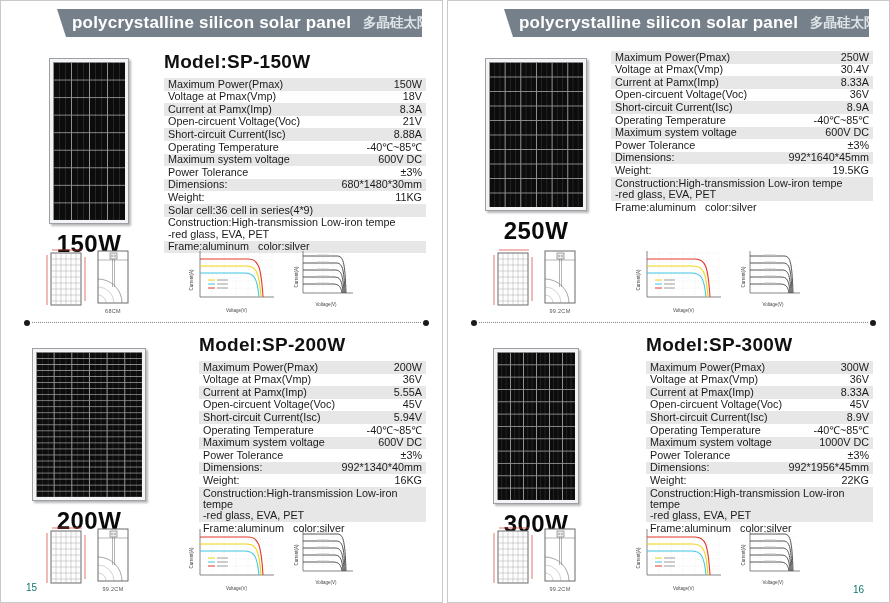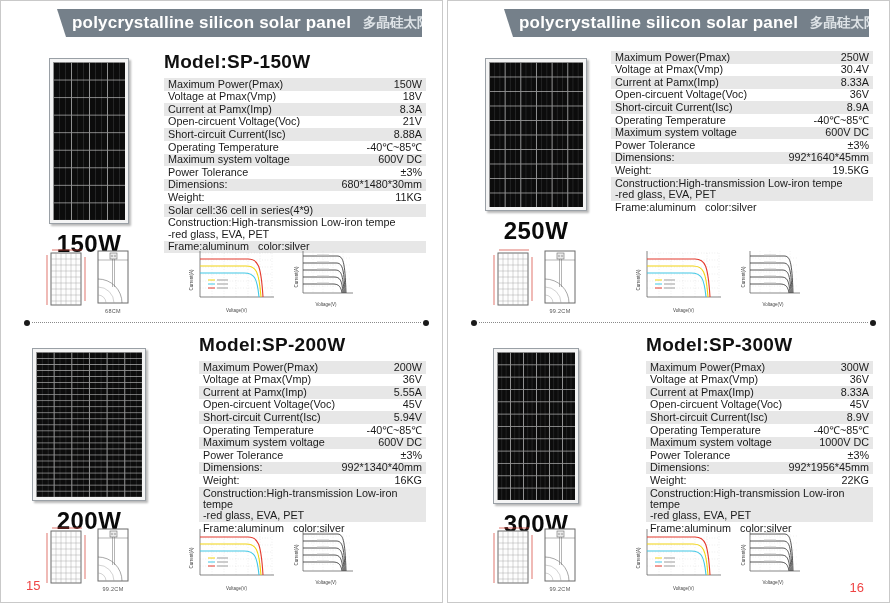--- a/index.html
+++ b/index.html
@@ -50,21 +50,21 @@
   .chart-color{margin-left:56px;width:97px;height:66px;}
   .chart-mono{margin-left:8px;width:66px;height:60px;}
   .chart-box svg{display:block;width:100%;height:100%;}
   .axis-x{position:absolute;bottom:0;left:0;right:0;text-align:center;font-size:4.5px;color:#444;}
   .axis-y{position:absolute;left:-7px;top:50%;transform:translateY(-50%) rotate(-90deg);font-size:4.5px;color:#444;}
 
   .divider{position:absolute;top:318px;left:23px;right:13px;height:7px;display:flex;align-items:center;}
   .divider .dot{width:6px;height:6px;border-radius:50%;background:#1a1a1a;flex:0 0 auto;}
   .divider .dline{flex:1;border-top:1px dotted #8a8a8a;margin:0 2px;}
 
-  .page-num{position:absolute;font-size:13px;color:#ef4444;}
+  .page-num{position:absolute;font-size:10px;color:#0f766e;}
   .pg-0 .page-num{left:25px;bottom:9px;}
   .pg-1 .page-num{right:25px;bottom:7px;}
 </style>
 </head>
 <body>
 
 <div id="pages">
   <div class="page pg-0">
     <div class="banner">
       <span class="b-en">polycrystalline silicon solar panel</span>

